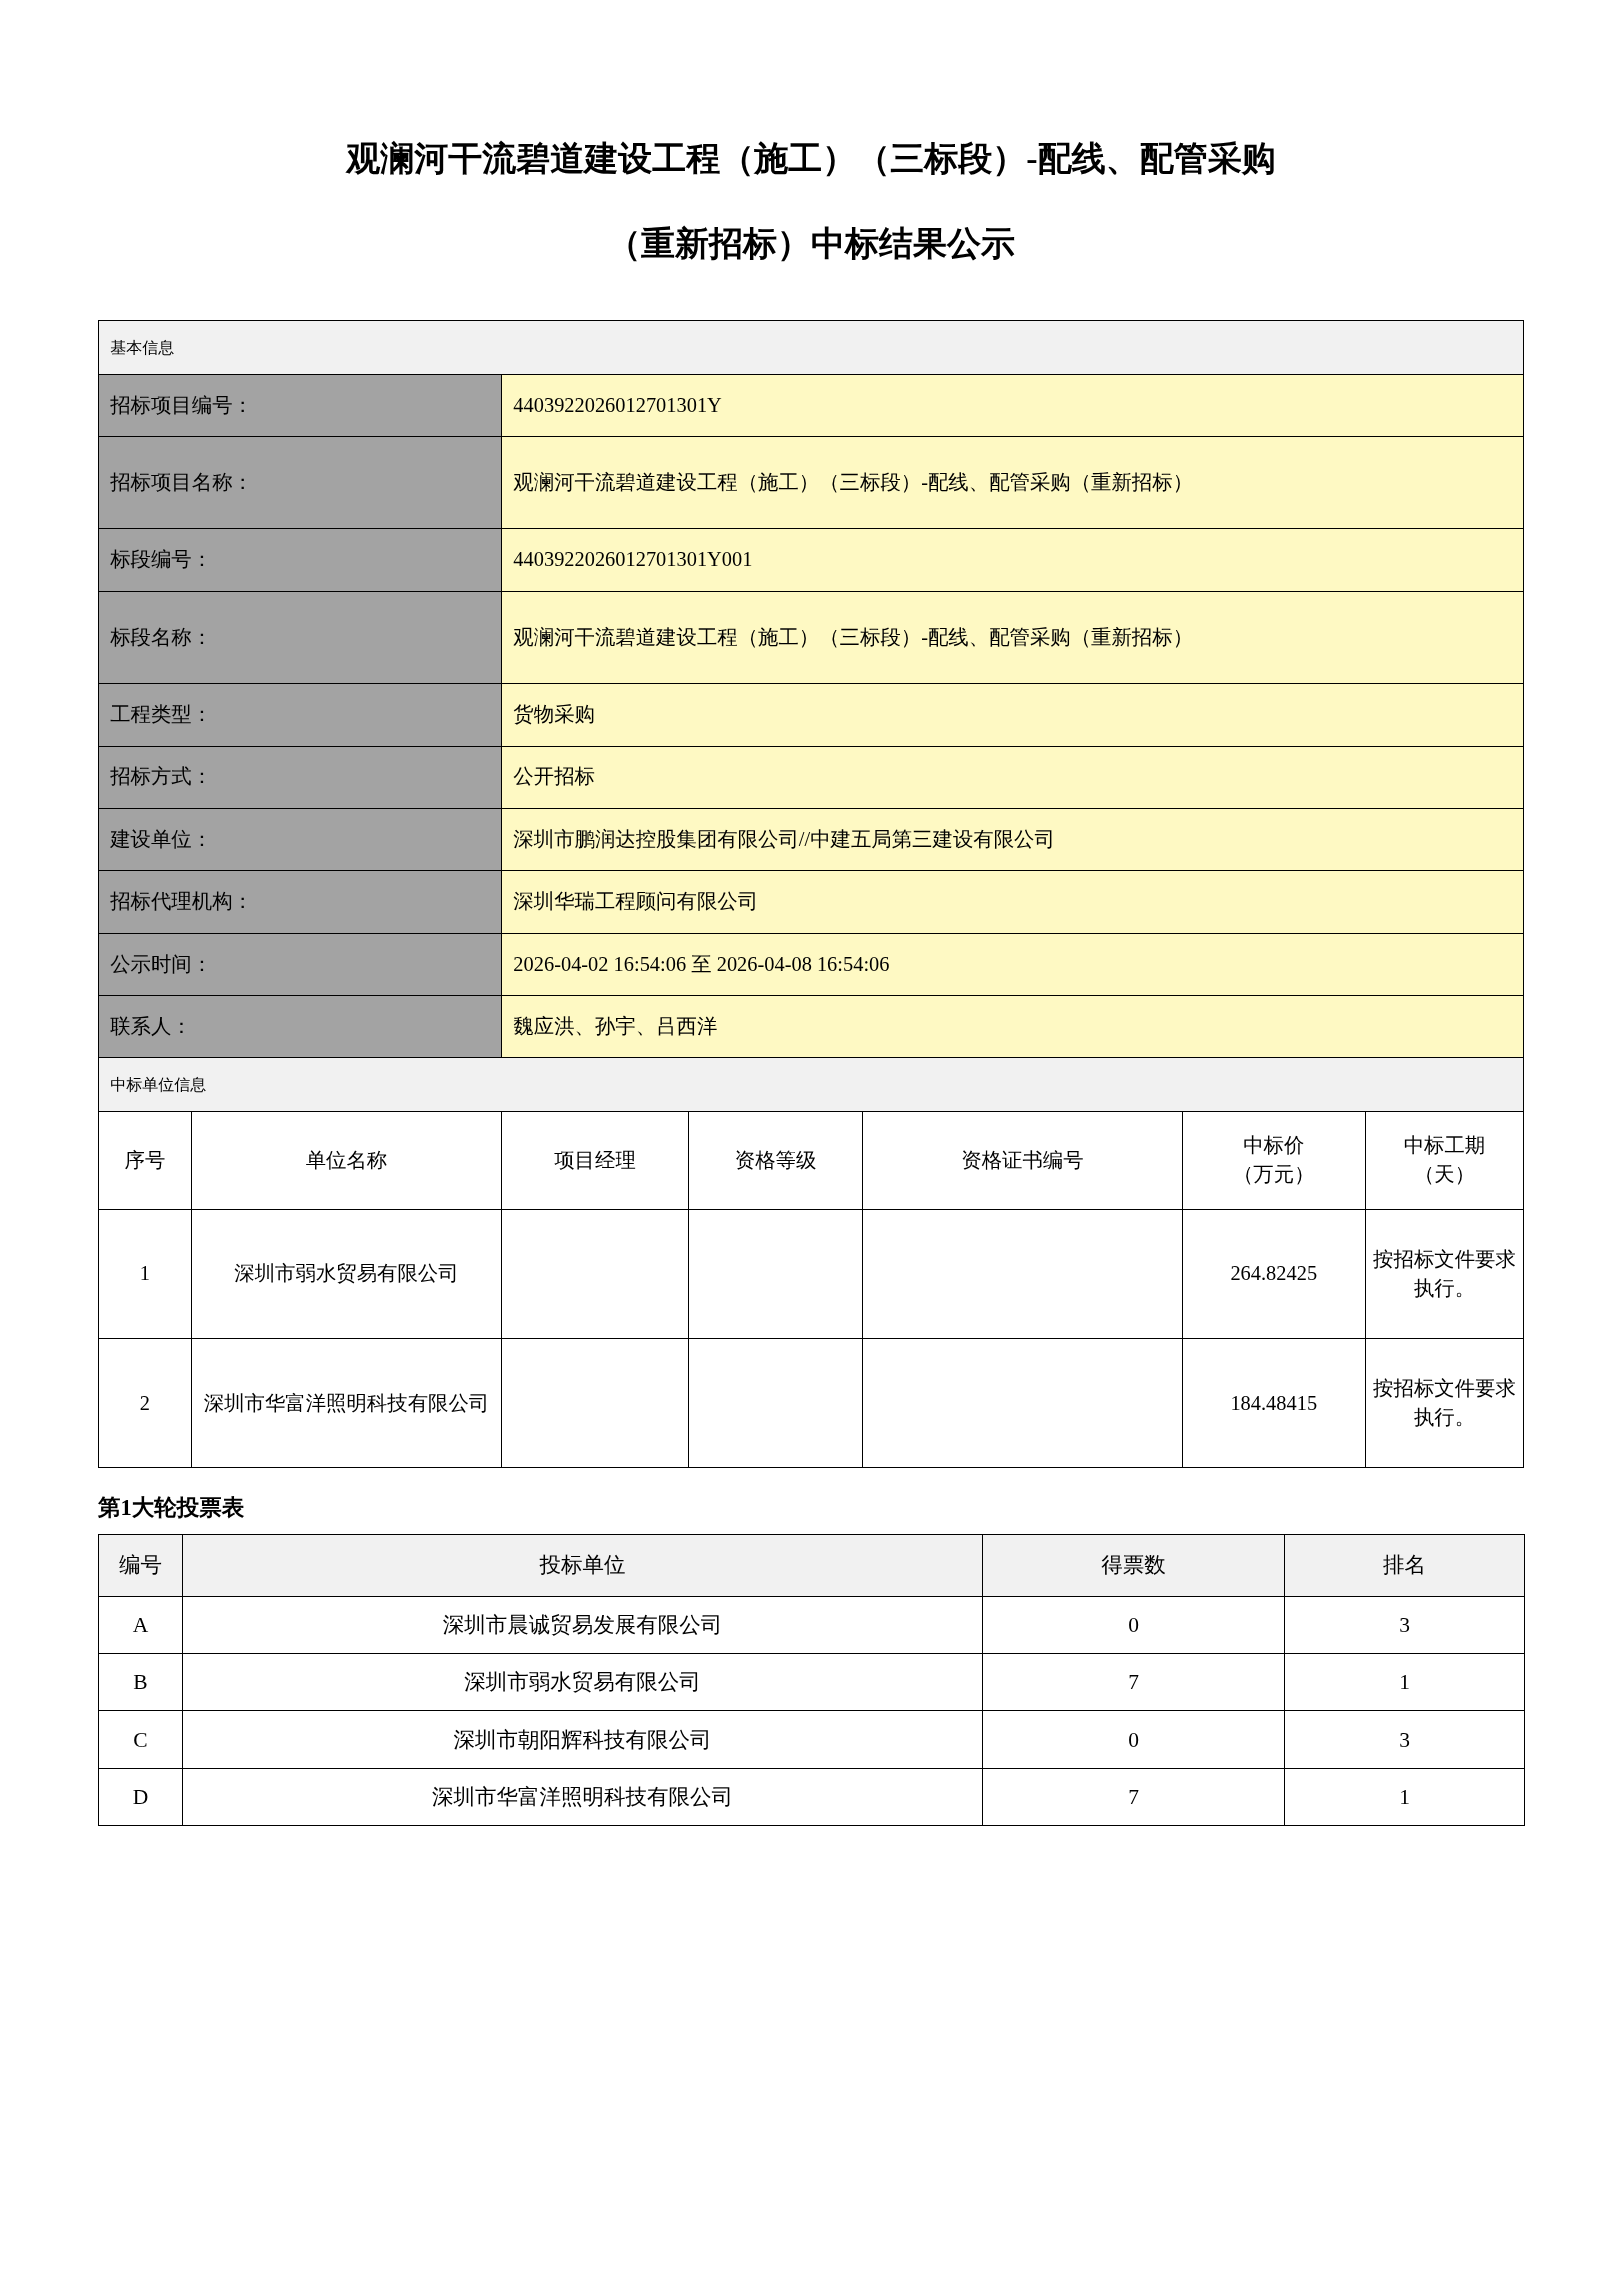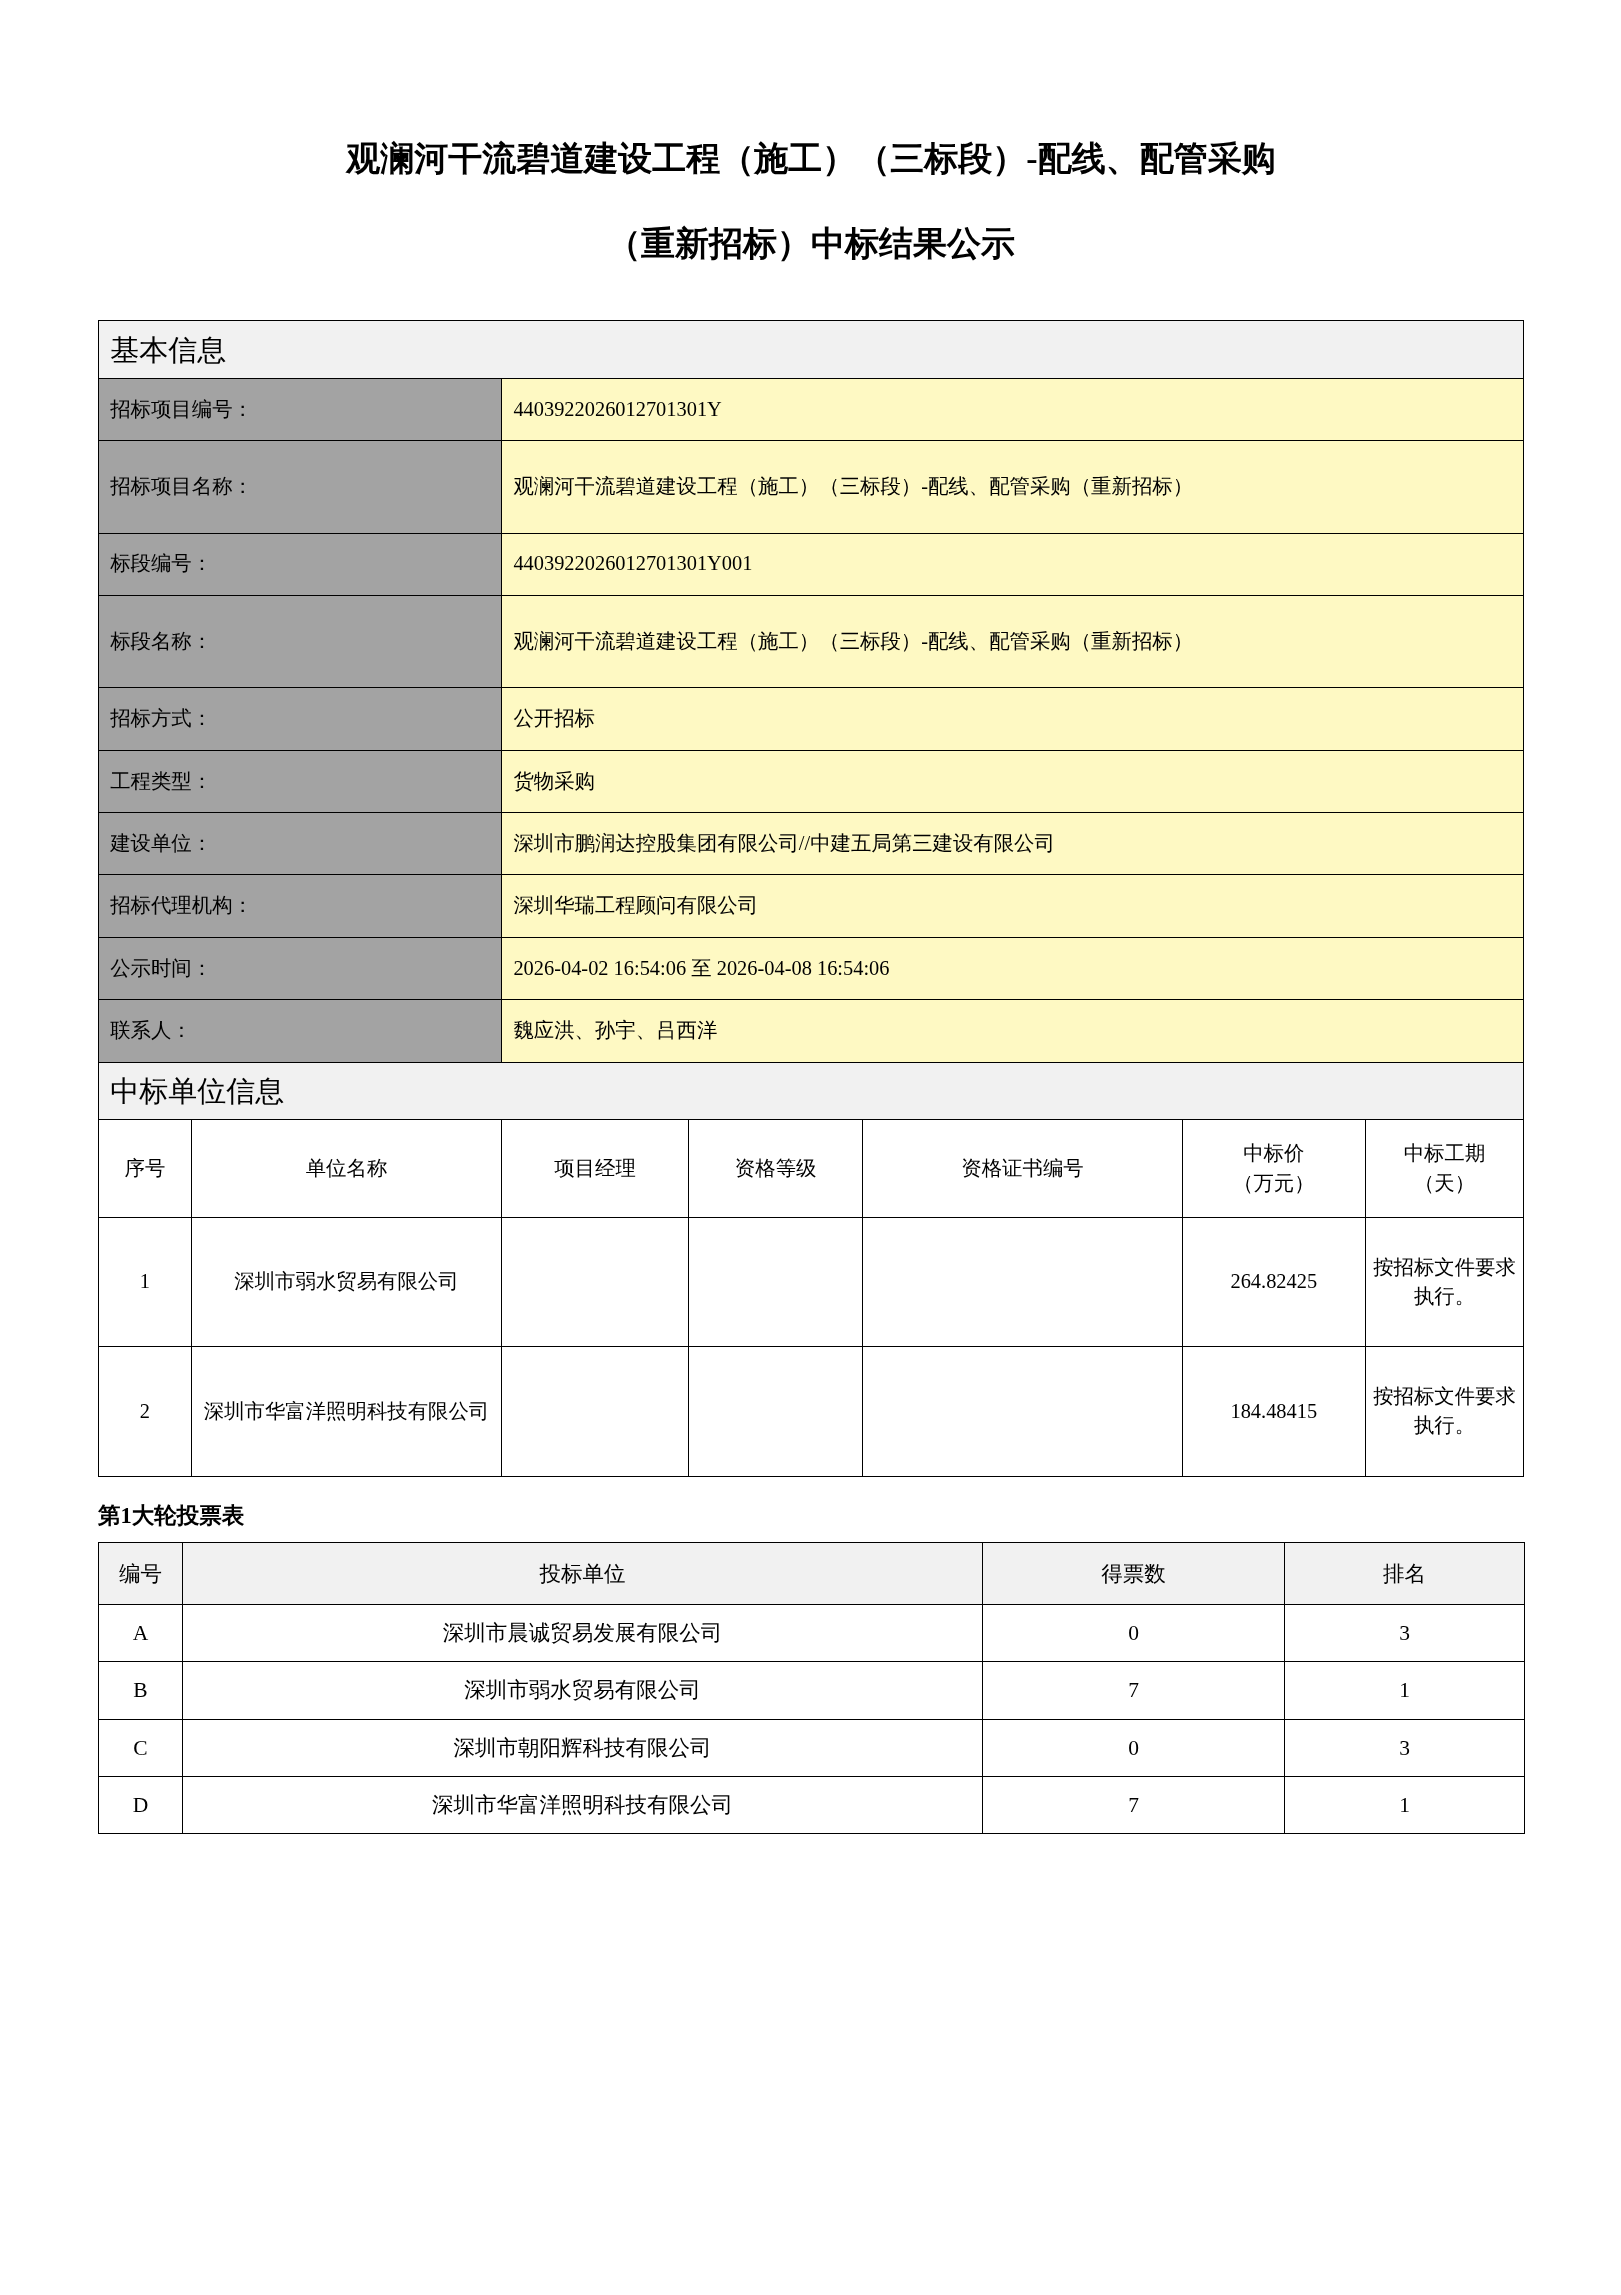--- a/index.html
+++ b/index.html
@@ -54,21 +54,21 @@
     padding: 7.2px 9.2px;
     vertical-align: middle;
     font-weight: normal;
     word-wrap: break-word;
     word-break: break-all;
   }
 
   
   .section-banner {
     background: #f1f1f1;
-    font-size: 29px;
+    font-size: 16px;
     font-weight: bold;
     text-align: left;
     height: 38px;
     padding-left: 11.2px !important;
   }
 
   
   .kv-label {
     background: #a3a3a3;
     text-align: left;
@@ -189,27 +189,27 @@
           <td class="kv-label" colspan="2">标段编号：</td>
           <td class="kv-value" colspan="5">4403922026012701301Y001</td>
         </tr>
 
         <tr class="row-xtall">
           <td class="kv-label" colspan="2">标段名称：</td>
           <td class="kv-value" colspan="5">观澜河干流碧道建设工程（施工）（三标段）-配线、配管采购（重新招标）</td>
         </tr>
 
         <tr class="row-tall">
+          <td class="kv-label" colspan="2">工程类型：</td>
+          <td class="kv-value" colspan="5">货物采购</td>
+        </tr>
+
+        <tr class="row-tall">
           <td class="kv-label" colspan="2">招标方式：</td>
           <td class="kv-value" colspan="5">公开招标</td>
-        </tr>
-
-        <tr class="row-tall">
-          <td class="kv-label" colspan="2">工程类型：</td>
-          <td class="kv-value" colspan="5">货物采购</td>
         </tr>
 
         <tr class="row-tall">
           <td class="kv-label" colspan="2">建设单位：</td>
           <td class="kv-value" colspan="5">深圳市鹏润达控股集团有限公司//中建五局第三建设有限公司</td>
         </tr>
 
         <tr class="row-tall">
           <td class="kv-label" colspan="2">招标代理机构：</td>
           <td class="kv-value" colspan="5">深圳华瑞工程顾问有限公司</td>

